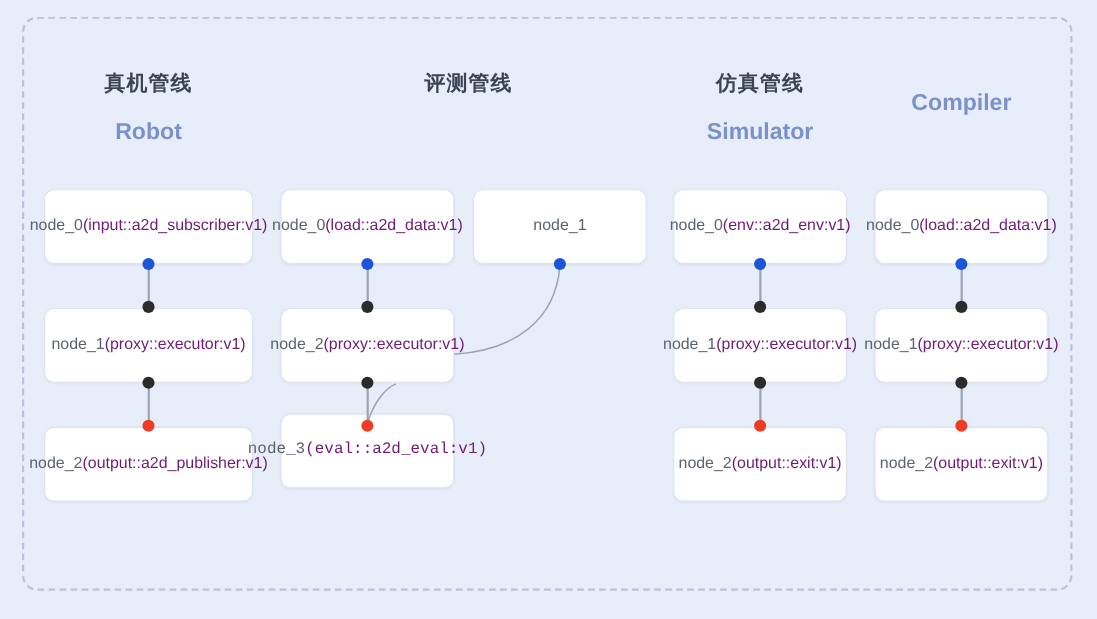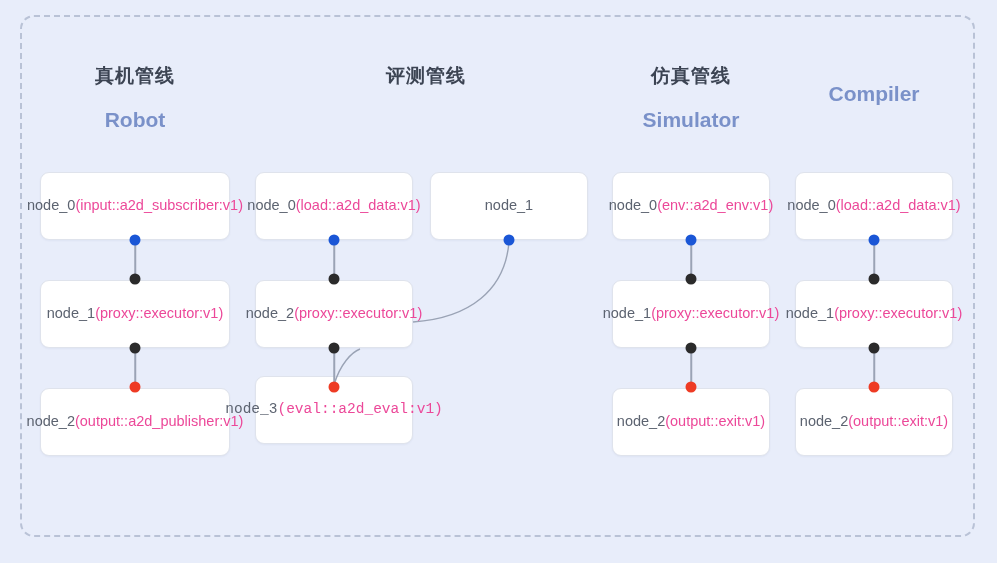--- a/index.html
+++ b/index.html
@@ -63,21 +63,21 @@
     box-shadow: 0 1px 2px rgba(40,60,110,0.05);
   }
   .node-name {
     font-size: 14.5px;
     color: #5c6370;
     line-height: 1.45;
     white-space: nowrap;
   }
   .node-spec {
     font-size: 14.5px;
-    color: #ec4899;
+    color: #701a75;
     line-height: 1.45;
     white-space: nowrap;
   }
   .port {
     position: absolute;
     width: 11px;
     height: 11px;
     border-radius: 50%;
     transform: translate(-50%, -50%);
     z-index: 5;

